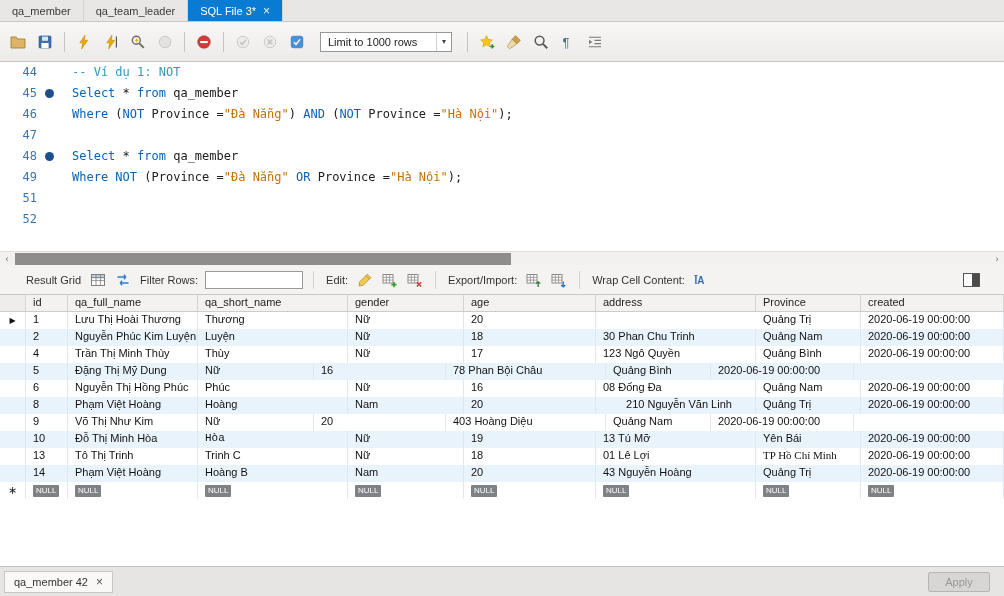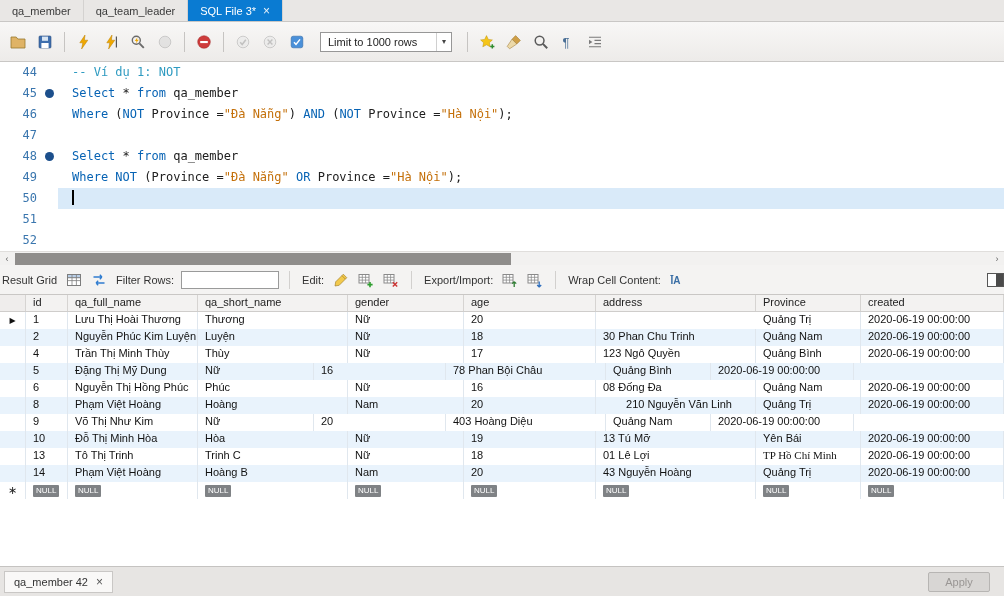--- a/index.html
+++ b/index.html
@@ -35,21 +35,21 @@
   .tok-plain{color:#202020}
   .caret{display:inline-block;width:1.5px;height:15px;background:#000;vertical-align:-3px}
 
   
   .hscroll{height:14px;background:#f2f1f0;border-top:1px solid #e0dedc;position:relative;display:flex;align-items:center}
   .hs-arrow{width:14px;height:14px;display:flex;align-items:center;justify-content:center;font-size:9px;color:#666}
   .hs-arrow.right{position:absolute;right:0}
   .hs-thumb{position:absolute;left:15px;top:1px;width:496px;height:12px;background:#8f8d8b}
 
   
-  .result-toolbar{height:30px;background:#f4f3f2;border-bottom:1px solid #c9c7c5;display:flex;align-items:center;padding:0 0;gap:5px;font-size:11px;color:#333}
+  .result-toolbar{height:30px;background:#f4f3f2;border-bottom:1px solid #c9c7c5;display:flex;align-items:center;padding:0 24px;gap:5px;font-size:11px;color:#333}
   .rt-label{white-space:nowrap;margin:0 2px}
   .filter-input{width:98px;height:18px;border:1px solid #9a9a9a;font-size:11px;padding:0 4px;background:#fff;font-family:"Liberation Sans",sans-serif}
   .ricon{width:20px;height:20px;display:flex;align-items:center;justify-content:center}
   .rt-sep{width:1px;height:18px;background:#d2d0ce;margin:0 5px}
   .panel-toggle{margin-left:auto;width:17px;height:14px;border:1px solid #555;background:linear-gradient(90deg,#fdfdfd 55%,#4a4a4a 55%)}
 
   
   .grid-header{display:flex;height:17px;background:#f3f2f1;border-bottom:1px solid #cfcdcb;font-size:11px;color:#222}
   .gh-cell{border-right:1px solid #d6d4d2;padding:1px 0 0 7px;white-space:nowrap;overflow:hidden;flex:none}
   .gh-cell.marker-col{background:#efedec;padding:0}
@@ -222,27 +222,20 @@
         <span class="code"><span class="tok-kw">Select</span><span class="tok-plain"> * </span><span class="tok-kw">from</span><span class="tok-plain"> qa_member</span></span>
       </span>
     </div>
     <div class="eline">
       <span class="gutter">49</span>
       <span class="marker"></span>
       <span class="code-wrap">
         <span class="code"><span class="tok-kw">Where</span><span class="tok-plain"> </span><span class="tok-kw">NOT</span><span class="tok-plain"> (Province =</span><span class="tok-str">"Đà Nẵng"</span><span class="tok-plain"> </span><span class="tok-kw">OR</span><span class="tok-plain"> Province =</span><span class="tok-str">"Hà Nội"</span><span class="tok-plain">);</span></span>
       </span>
     </div>
-    <div class="eline active">
-      <span class="gutter">50</span>
-      <span class="marker"></span>
-      <span class="code-wrap">
-        <span class="code"><span class="caret"></span></span>
-      </span>
-    </div>
     <div class="eline">
       <span class="gutter">51</span>
       <span class="marker"></span>
       <span class="code-wrap">
         <span class="code"></span>
       </span>
     </div>
     <div class="eline">
       <span class="gutter">52</span>
       <span class="marker"></span>
@@ -408,21 +401,21 @@
       <div class="gr-cell" style="width: 116px;">Nữ</div>
       <div class="gr-cell" style="width: 132px;">20</div>
       <div class="gr-cell" style="width: 160px;">403 Hoàng Diệu</div>
       <div class="gr-cell" style="width: 105px;">Quảng Nam</div>
       <div class="gr-cell" style="width: 143px;">2020-06-19 00:00:00</div>
     </div>
     <div class="grid-row alt">
       <div class="gr-cell marker-col" style="width: 26px;"></div>
       <div class="gr-cell" style="width: 42px;">10</div>
       <div class="gr-cell" style="width: 130px;">Đỗ Thị Minh Hòa</div>
-      <div class="gr-cell" style="width: 150px;">Hòa</div>
+      <div class="gr-cell" style="width: 150px; font-family: Liberation Mono, monospace;">Hòa</div>
       <div class="gr-cell" style="width: 116px;">Nữ</div>
       <div class="gr-cell" style="width: 132px;">19</div>
       <div class="gr-cell" style="width: 160px;">13 Tú Mỡ</div>
       <div class="gr-cell" style="width: 105px;">Yên Bái</div>
       <div class="gr-cell" style="width: 143px;">2020-06-19 00:00:00</div>
     </div>
     <div class="grid-row">
       <div class="gr-cell marker-col" style="width: 26px;"></div>
       <div class="gr-cell" style="width: 42px;">13</div>
       <div class="gr-cell" style="width: 130px;">Tô Thị Trinh</div>

